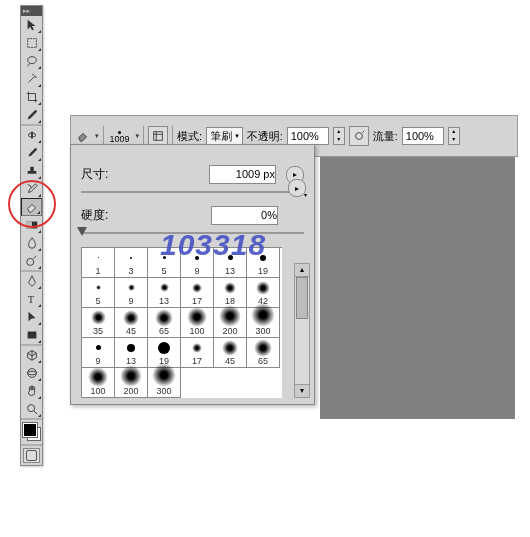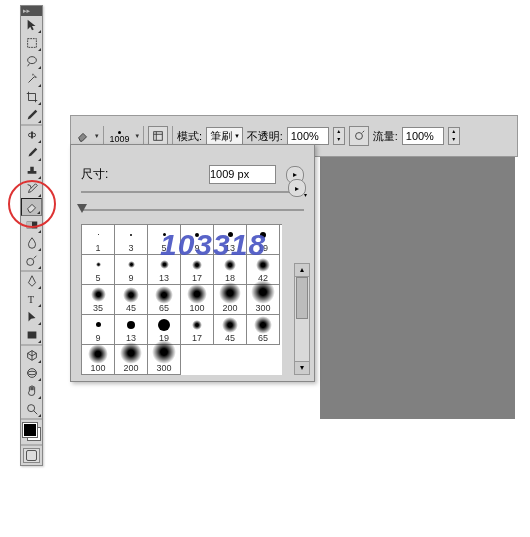--- a/index.html
+++ b/index.html
@@ -109,21 +109,21 @@
     top:144px;
     width:245px;
     background:#d4d4d4;
     border:1px solid #888;
     box-shadow:2px 2px 4px rgba(0,0,0,0.25);
     padding:10px 10px 6px 10px;
     box-sizing:border-box;
   }
   .bp-row { display:flex; align-items:center; margin-bottom:4px;margin-top:10px; }
   .bp-label { width:36px; font-size:12px; }
-  .bp-field { width:65px;height:17px;border:1px solid #888;background:#fff;text-align:left;font-size:11px;line-height:17px;}
+  .bp-field { width:65px;height:17px;border:1px solid #888;background:#fff;text-align:right;font-size:11px;line-height:17px;}
   .bp-arrow-btn { width:16px;height:16px;border:1px solid #888;background:#ddd;border-radius:8px;display:flex;align-items:center;justify-content:center;font-size:8px;margin-left:auto;}
   .slider-track { position:relative; height:8px; margin:4px 0 10px 0;}
   .slider-track .line { position:absolute; left:0; right:0; top:3px; height:2px; background:#999;}
   .slider-track .thumb { position:absolute; top:-2px; width:0;height:0;border-left:5px solid transparent;border-right:5px solid transparent;border-top:9px solid #555;}
 
   .brush-grid {
     display:grid;
     grid-template-columns: repeat(6, 33px);
     border-top:1px solid #888;
     border-left:1px solid #888;
@@ -404,20 +404,26 @@
     <div class="bp-field">1009 px</div>
     <div style="width:10px"></div>
     <div class="bp-arrow-btn">▸</div>
   </div>
   <div class="slider-track">
     <div class="line"></div>
       <div class="thumb" style="left:calc(100% - 10px)"></div>
   </div>
   <div style="position:absolute; right:8px; top:34px;" class="bp-arrow-btn">▸<span style="font-size:6px;position:absolute;right:-2px;bottom:-2px;">▾</span></div>
 
+  <div class="bp-row">
+    <span class="bp-label">硬度:</span>
+    <div style="flex:1"></div>
+    <div class="bp-field">0%</div>
+    <div style="width:26px"></div>
+  </div>
   <div class="slider-track">
     <div class="line"></div>
       <div class="thumb" style="left:-4px"></div>
   </div>
 
   <div class="brush-grid" id="brush-grid">
       <div class="brush-cell">
         <div class="vis">
           <div class="hard-dot" style="width: 1px; height: 1px;"></div>
         </div>

